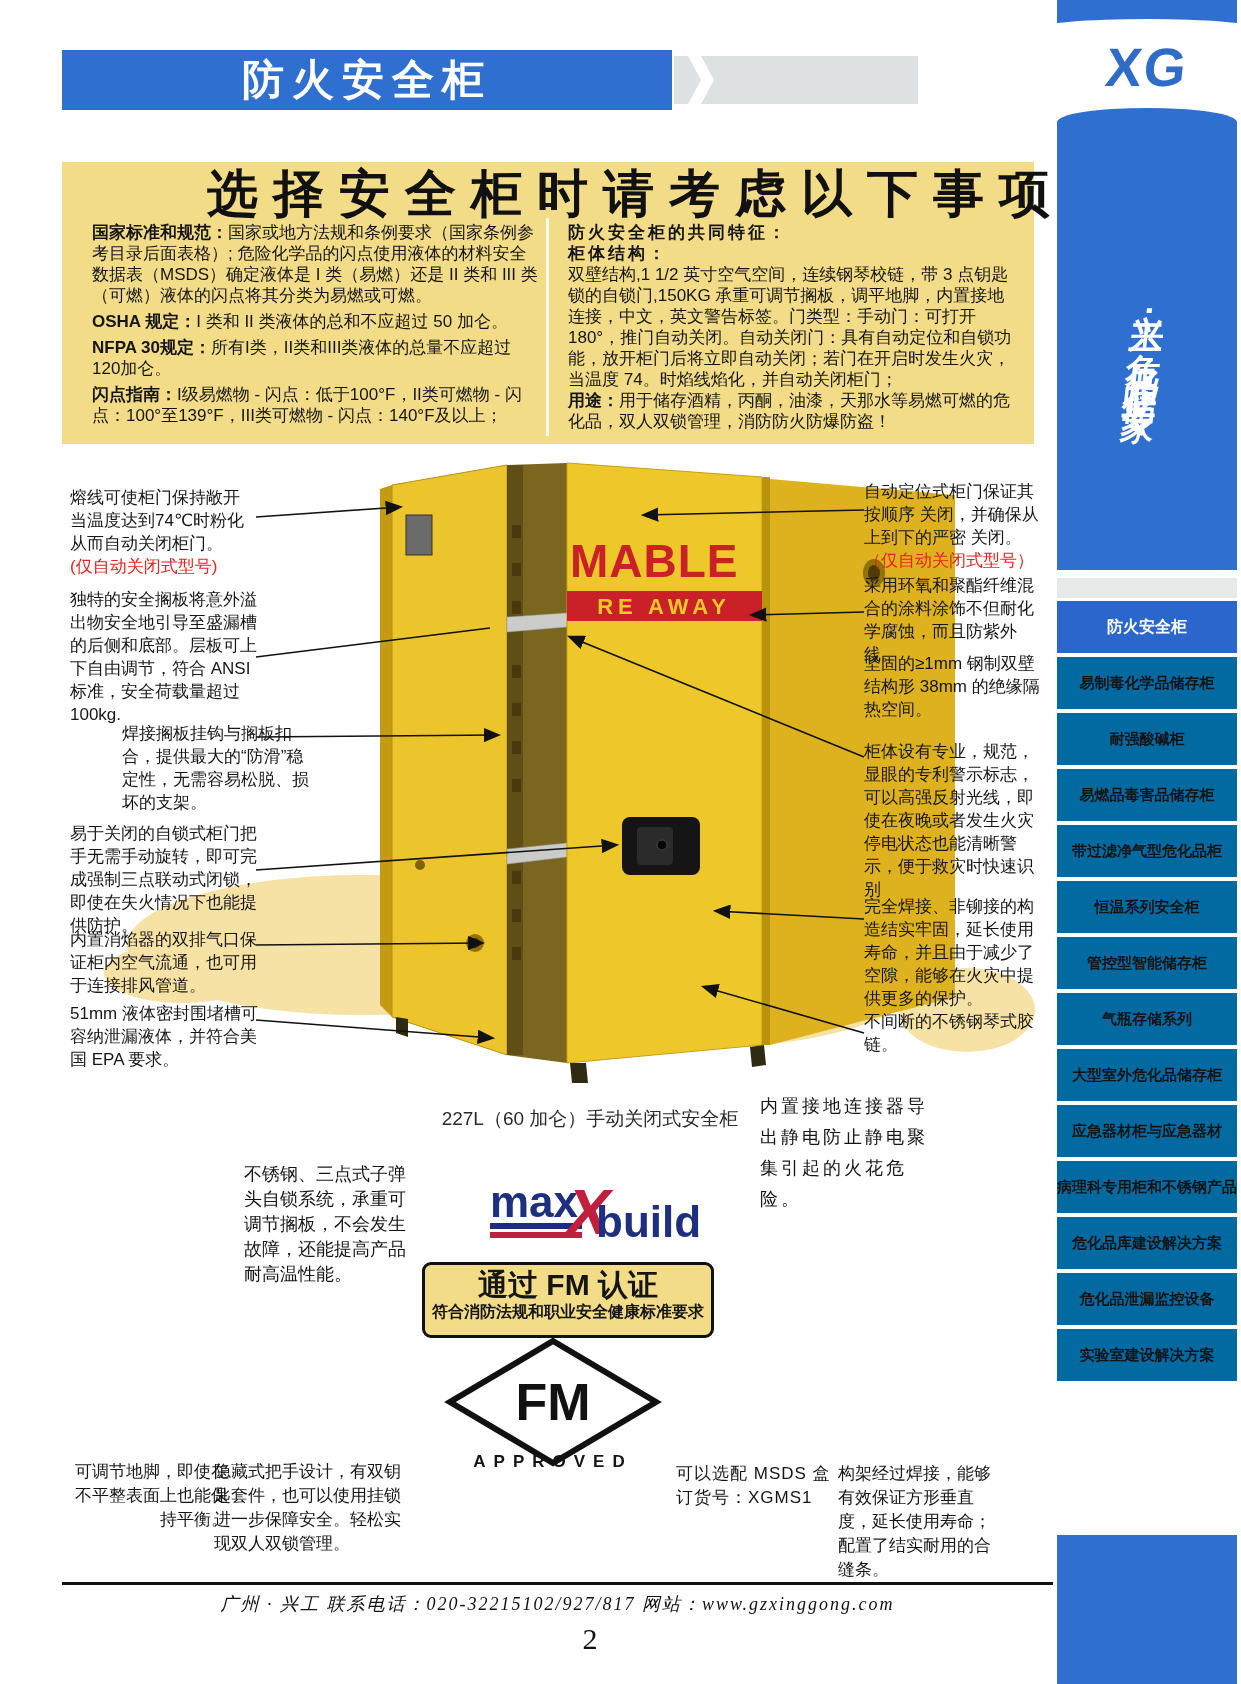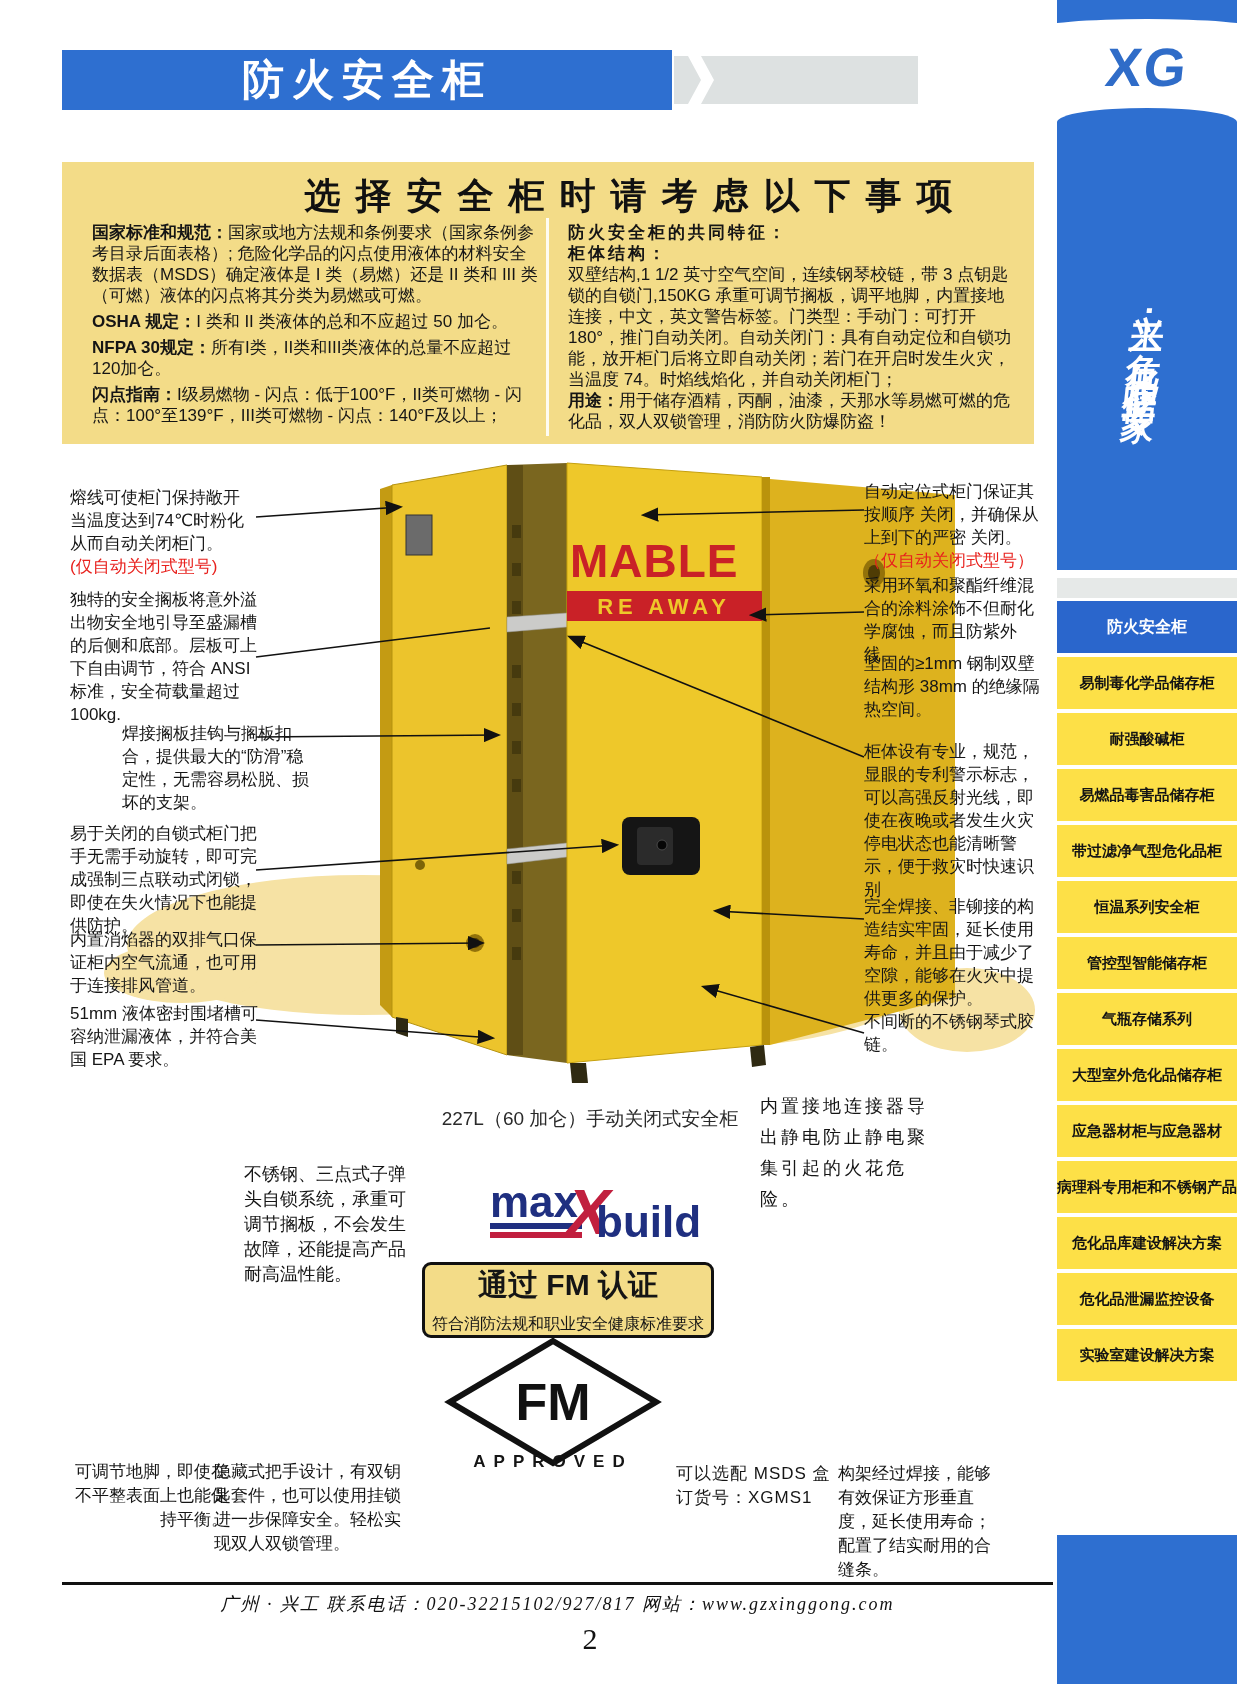--- a/index.html
+++ b/index.html
@@ -21,28 +21,28 @@
   .side-topband::after{content:"";position:absolute;left:-10%;bottom:-9px;width:120%;height:18px;
       background:#fff;border-radius:50%;}
   .brand-logo{top:32px;height:70px;display:flex;align-items:center;justify-content:center;
       font-size:54px;font-weight:bold;color:#2f6cc8;transform:skewX(-6deg);letter-spacing:2px;}
   .brand-panel{top:108px;height:462px;background:#2e6fd0;border-radius:90px 90px 0 0/14px 14px 0 0;
       display:flex;align-items:center;justify-content:center;}
   .brand-tagline{writing-mode:vertical-rl;color:#fff;font-size:34px;font-weight:bold;
       letter-spacing:9px;transform:skewX(-6deg);}
   .side-spacer{top:578px;height:20px;background:#e6e9e8;}
   .side-list{top:601px;display:flex;flex-direction:column;gap:4px;}
-  .side-item{height:52px;background:#fde047;display:flex;align-items:center;justify-content:center;
+  .side-item{height:52px;background:#0369a1;display:flex;align-items:center;justify-content:center;
       font-size:15px;font-weight:bold;color:#141414;cursor:pointer;}
   .side-item.active{background:#2a66cc;color:#fff;font-size:16px;}
   .side-bottomblock{top:1535px;height:149px;background:#2e6fd0;}
 
   
   .consider-box{left:62px;top:162px;width:972px;height:282px;background:#f3dc88;}
-  .consider-title{left:62px;top:172px;width:1148px;text-align:center;font-size:36px;font-weight:600;
+  .consider-title{left:62px;top:160px;width:1148px;text-align:center;font-size:51px;font-weight:600;
       letter-spacing:15px;color:#111;}
   .consider-left{left:80px;top:222px;width:458px;font-size:17px;line-height:21px;}
   .consider-left p{margin:0 0 5px 12px;}
   .consider-divider{left:546px;top:218px;width:3px;height:218px;background:rgba(255,255,255,.9);}
   .consider-right{left:568px;top:222px;width:452px;font-size:17px;line-height:21px;}
   .c-bold{font-weight:bold;}
   .c-head{font-weight:bold;letter-spacing:3px;}
 
   
   .callout{font-size:17px;line-height:23px;color:#161616;}
@@ -57,21 +57,21 @@
   .mb-max{position:absolute;left:6px;top:0;font-size:44px;font-weight:bold;color:#1f2f80;line-height:44px;}
   .mb-bar1{position:absolute;left:6px;top:43px;width:92px;height:6px;background:#1f2f80;}
   .mb-bar2{position:absolute;left:6px;top:52px;width:92px;height:6px;background:#c11f3e;}
   .mb-x{position:absolute;left:84px;top:0px;font-size:64px;font-weight:bold;color:#c11f3e;
         transform:skewX(-12deg);line-height:64px;}
   .mb-build{position:absolute;left:112px;top:20px;font-size:44px;font-weight:bold;color:#1f2f80;line-height:44px;}
 
   .fm-badge{left:422px;top:1262px;width:286px;height:70px;background:#f3dc88;border:3px solid #111;
       border-radius:9px;text-align:center;}
   .fm-badge-title{font-size:30px;font-weight:bold;line-height:36px;margin-top:2px;}
-  .fm-badge-sub{font-size:16px;font-weight:normal;line-height:18px;margin-top:12px;}
+  .fm-badge-sub{font-size:16px;font-weight:bold;line-height:18px;}
   .fm-approved{left:443px;top:1452px;width:220px;text-align:center;font-size:17px;font-weight:bold;
       letter-spacing:8px;}
 
   
   .note{font-size:17px;line-height:24px;}
   .n1{left:70px;top:1460px;width:158px;text-align:right;}
   .n2{left:214px;top:1460px;width:198px;}
   .n3{left:676px;top:1462px;width:162px;letter-spacing:1px;}
   .n4{left:838px;top:1462px;width:158px;}
 

